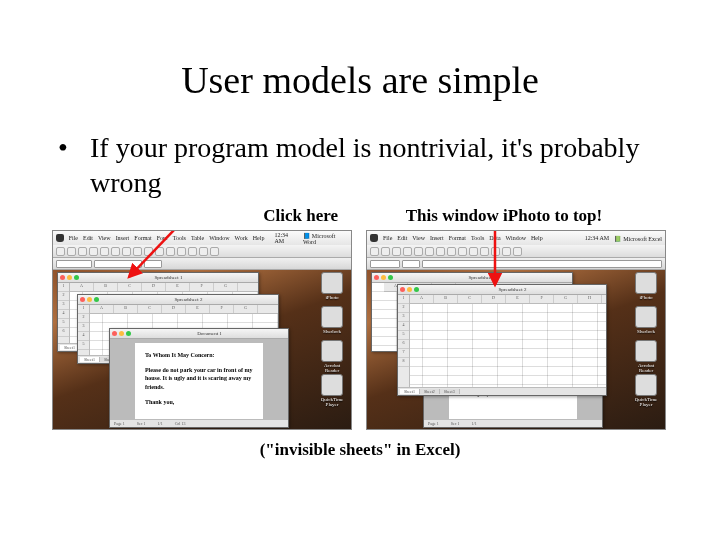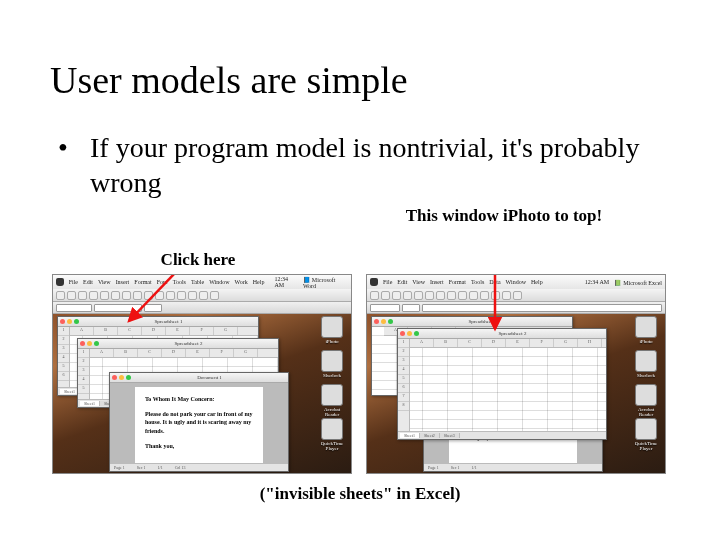--- a/index.html
+++ b/index.html
@@ -8,21 +8,21 @@
     height: 540px;
     background: #fff;
     font-family: "Times New Roman", Times, serif;
     color: #000;
     position: relative;
     overflow: hidden;
   }
   .slide { padding: 18px 50px 10px 50px; width: 720px; height: 540px; }
   .title {
     font-size: 38px;
-    text-align: left;
+    text-align: center;
     margin: 40px 0 28px 0;
     font-weight: 400;
   }
   .bullets { margin-left: 8px; }
   .bullet {
     display: flex;
     font-size: 28px;
     line-height: 1.25;
     margin-bottom: 6px;
   }
@@ -30,21 +30,21 @@
   .bullet .txt { flex: 1; }
   .captions-row {
     display: flex;
     margin-top: 4px;
     margin-left: 8px;
   }
   .caption-l, .caption-r {
     font-weight: bold;
     font-size: 17px;
   }
-  .caption-l { width: 280px; text-align: center; margin-top: 44px; }
+  .caption-l { width: 280px; text-align: right; }
   .caption-r { flex: 1; text-align: center; }
 
   .shots-row {
     display: flex;
     gap: 14px;
     margin-top: 4px;
     margin-left: 2px;
     position: relative;
   }
   .shot {

